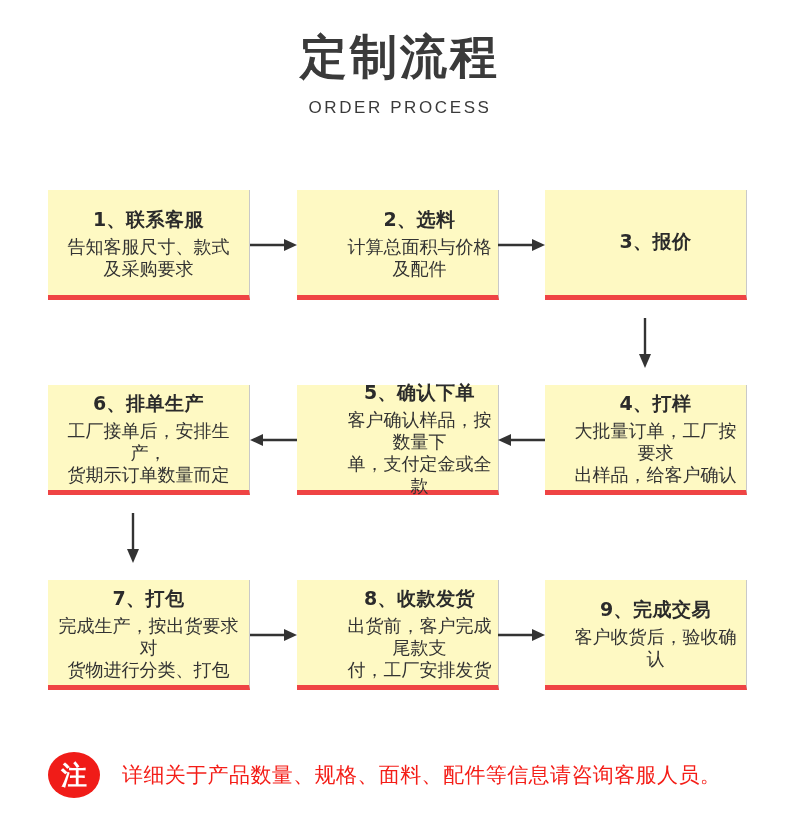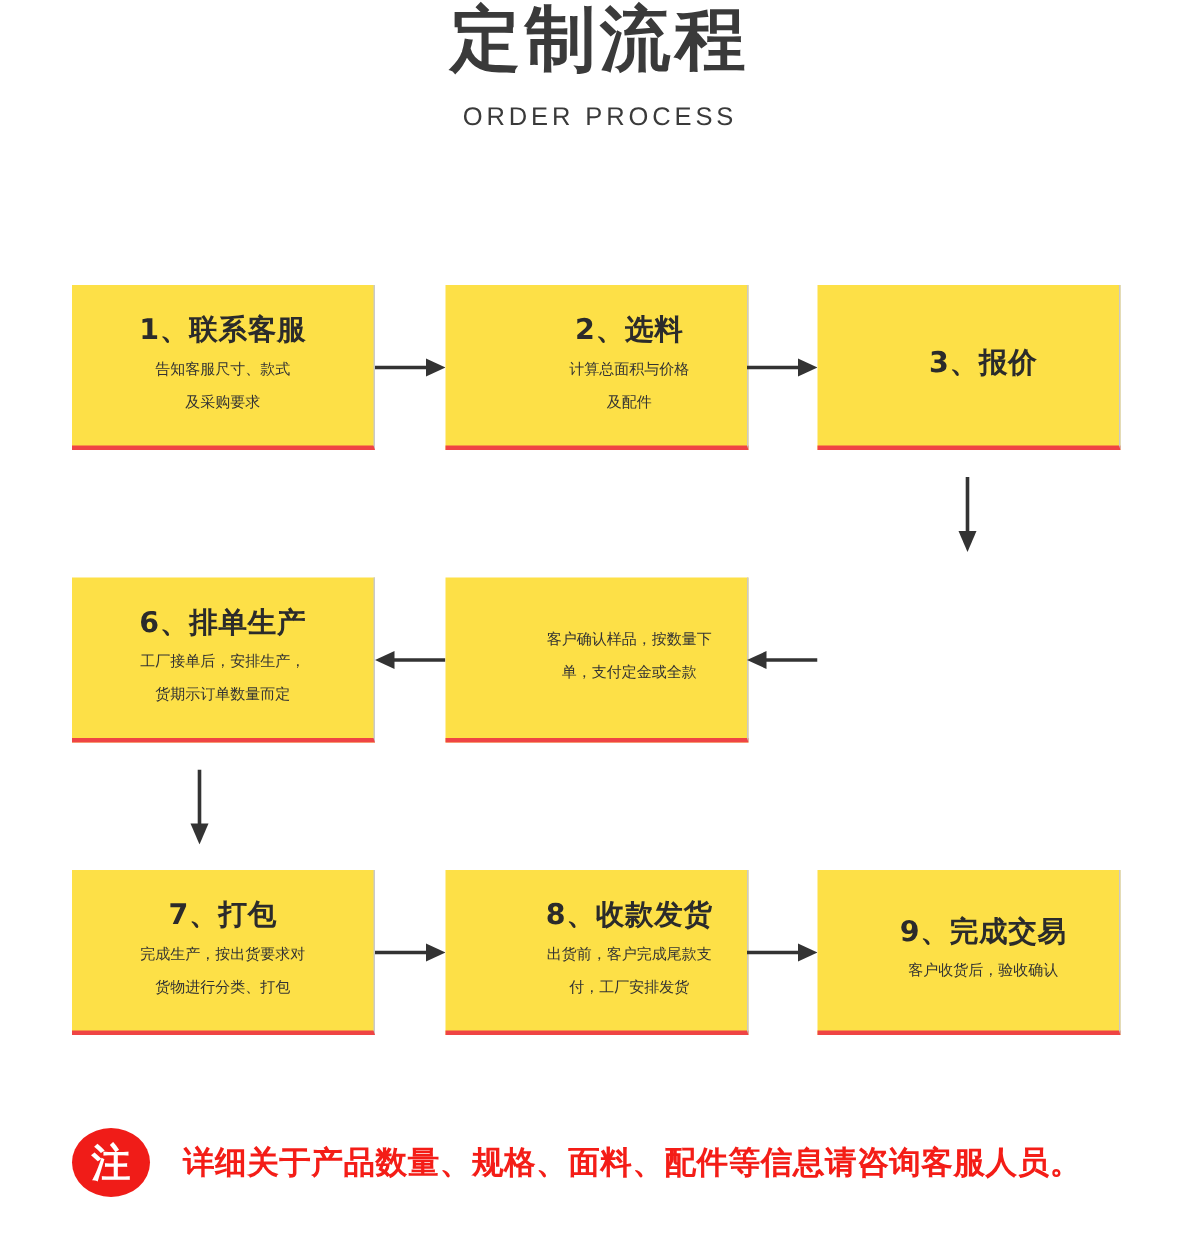--- a/index.html
+++ b/index.html
@@ -19,20 +19,21 @@
   
   .header {
     position: absolute;
     left: 0;
     top: 0;
     width: 800px;
     text-align: center;
   }
   .title-cn {
     margin: 0;
+    padding-top: 30px;
     font-size: 47px;
     line-height: 54px;
     font-weight: 700;
     letter-spacing: 3px;
     color: #3a3a3a;
     font-family: "DejaVu Sans", "Liberation Sans", sans-serif;
   }
   .title-en {
     margin: 0;
     padding-top: 12px;
@@ -56,23 +57,23 @@
     height: 110px;
     margin-bottom: 85px;
   }
   .row:last-child { margin-bottom: 0; }
 
   .card {
     position: absolute;
     top: 0;
     width: 202px;
     height: 110px;
-    background: #fde047;
+    background: #fef9c3;
     border-right: 1px solid #c9c9c9;
-    border-bottom: 3px solid #ef4444;
+    border-bottom: 5px solid #ef4444;
     box-sizing: border-box;
     display: flex;
     flex-direction: column;
     align-items: center;
     justify-content: center;
     text-align: center;
   }
   .card.col1 { left: 0px; }
   .card.col2 { left: 249px; padding-left: 44px; }
   .card.col3 { left: 497px; width: 202px; padding-left: 20px; }
@@ -80,24 +81,24 @@
   .card-title {
     font-size: 19px;
     line-height: 26px;
     font-weight: 700;
     color: #2b2b2b;
     letter-spacing: 0.5px;
     font-family: "DejaVu Sans", "Liberation Sans", sans-serif;
     margin-bottom: 4px;
   }
   .card-desc {
-    font-size: 10px;
+    font-size: 18px;
     line-height: 22px;
     color: #333333;
-    font-family: Liberation Mono, monospace;
+    font-family: Liberation Sans, sans-serif;
     padding: 0 6px;
     white-space: pre-line;
   }
 
   
   .arrow-h {
     position: absolute;
     top: 47px;
     width: 47px;
     height: 16px;
@@ -141,21 +142,21 @@
     display: flex;
     align-items: center;
     justify-content: center;
     flex: 0 0 auto;
     font-family: "DejaVu Sans", "Liberation Sans", sans-serif;
   }
   .note-text {
     margin-left: 22px;
     font-size: 21px;
     line-height: 28px;
-    font-weight: 700;
+    font-weight: 400;
     color: #f41d17;
     letter-spacing: 0.4px;
     font-family: "DejaVu Sans", "Liberation Sans", sans-serif;
   }
 </style>
 </head>
 <body>
 
 <div class="header">
   <h1 class="title-cn">定制流程</h1>
@@ -211,31 +212,37 @@
     </div>
 
     <div class="arrow-h gap1">
       <svg width="47" height="16" viewBox="0 0 47 16">
         <line x1="11" y1="8" x2="47" y2="8" stroke="#333333" stroke-width="2.4"></line>
         <polygon points="13,2 0,8 13,14" fill="#333333"></polygon>
       </svg>
     </div>
 
     <div class="card col2">
+      <div class="card-title">5、确认下单</div>
       <div class="card-desc">客户确认样品，按数量下
 单，支付定金或全款</div>
     </div>
 
     <div class="arrow-h gap2">
       <svg width="47" height="16" viewBox="0 0 47 16">
         <line x1="11" y1="8" x2="47" y2="8" stroke="#333333" stroke-width="2.4"></line>
         <polygon points="13,2 0,8 13,14" fill="#333333"></polygon>
       </svg>
     </div>
 
+    <div class="card col3">
+      <div class="card-title">4、打样</div>
+      <div class="card-desc">大批量订单，工厂按要求
+出样品，给客户确认</div>
+    </div>
 
     <div class="arrow-v down-left">
       <svg width="16" height="50" viewBox="0 0 16 50">
         <line x1="8" y1="0" x2="8" y2="38" stroke="#333333" stroke-width="2.4"></line>
         <polygon points="2,36 8,50 14,36" fill="#333333"></polygon>
       </svg>
     </div>
   </div>
 
   <div class="row">

